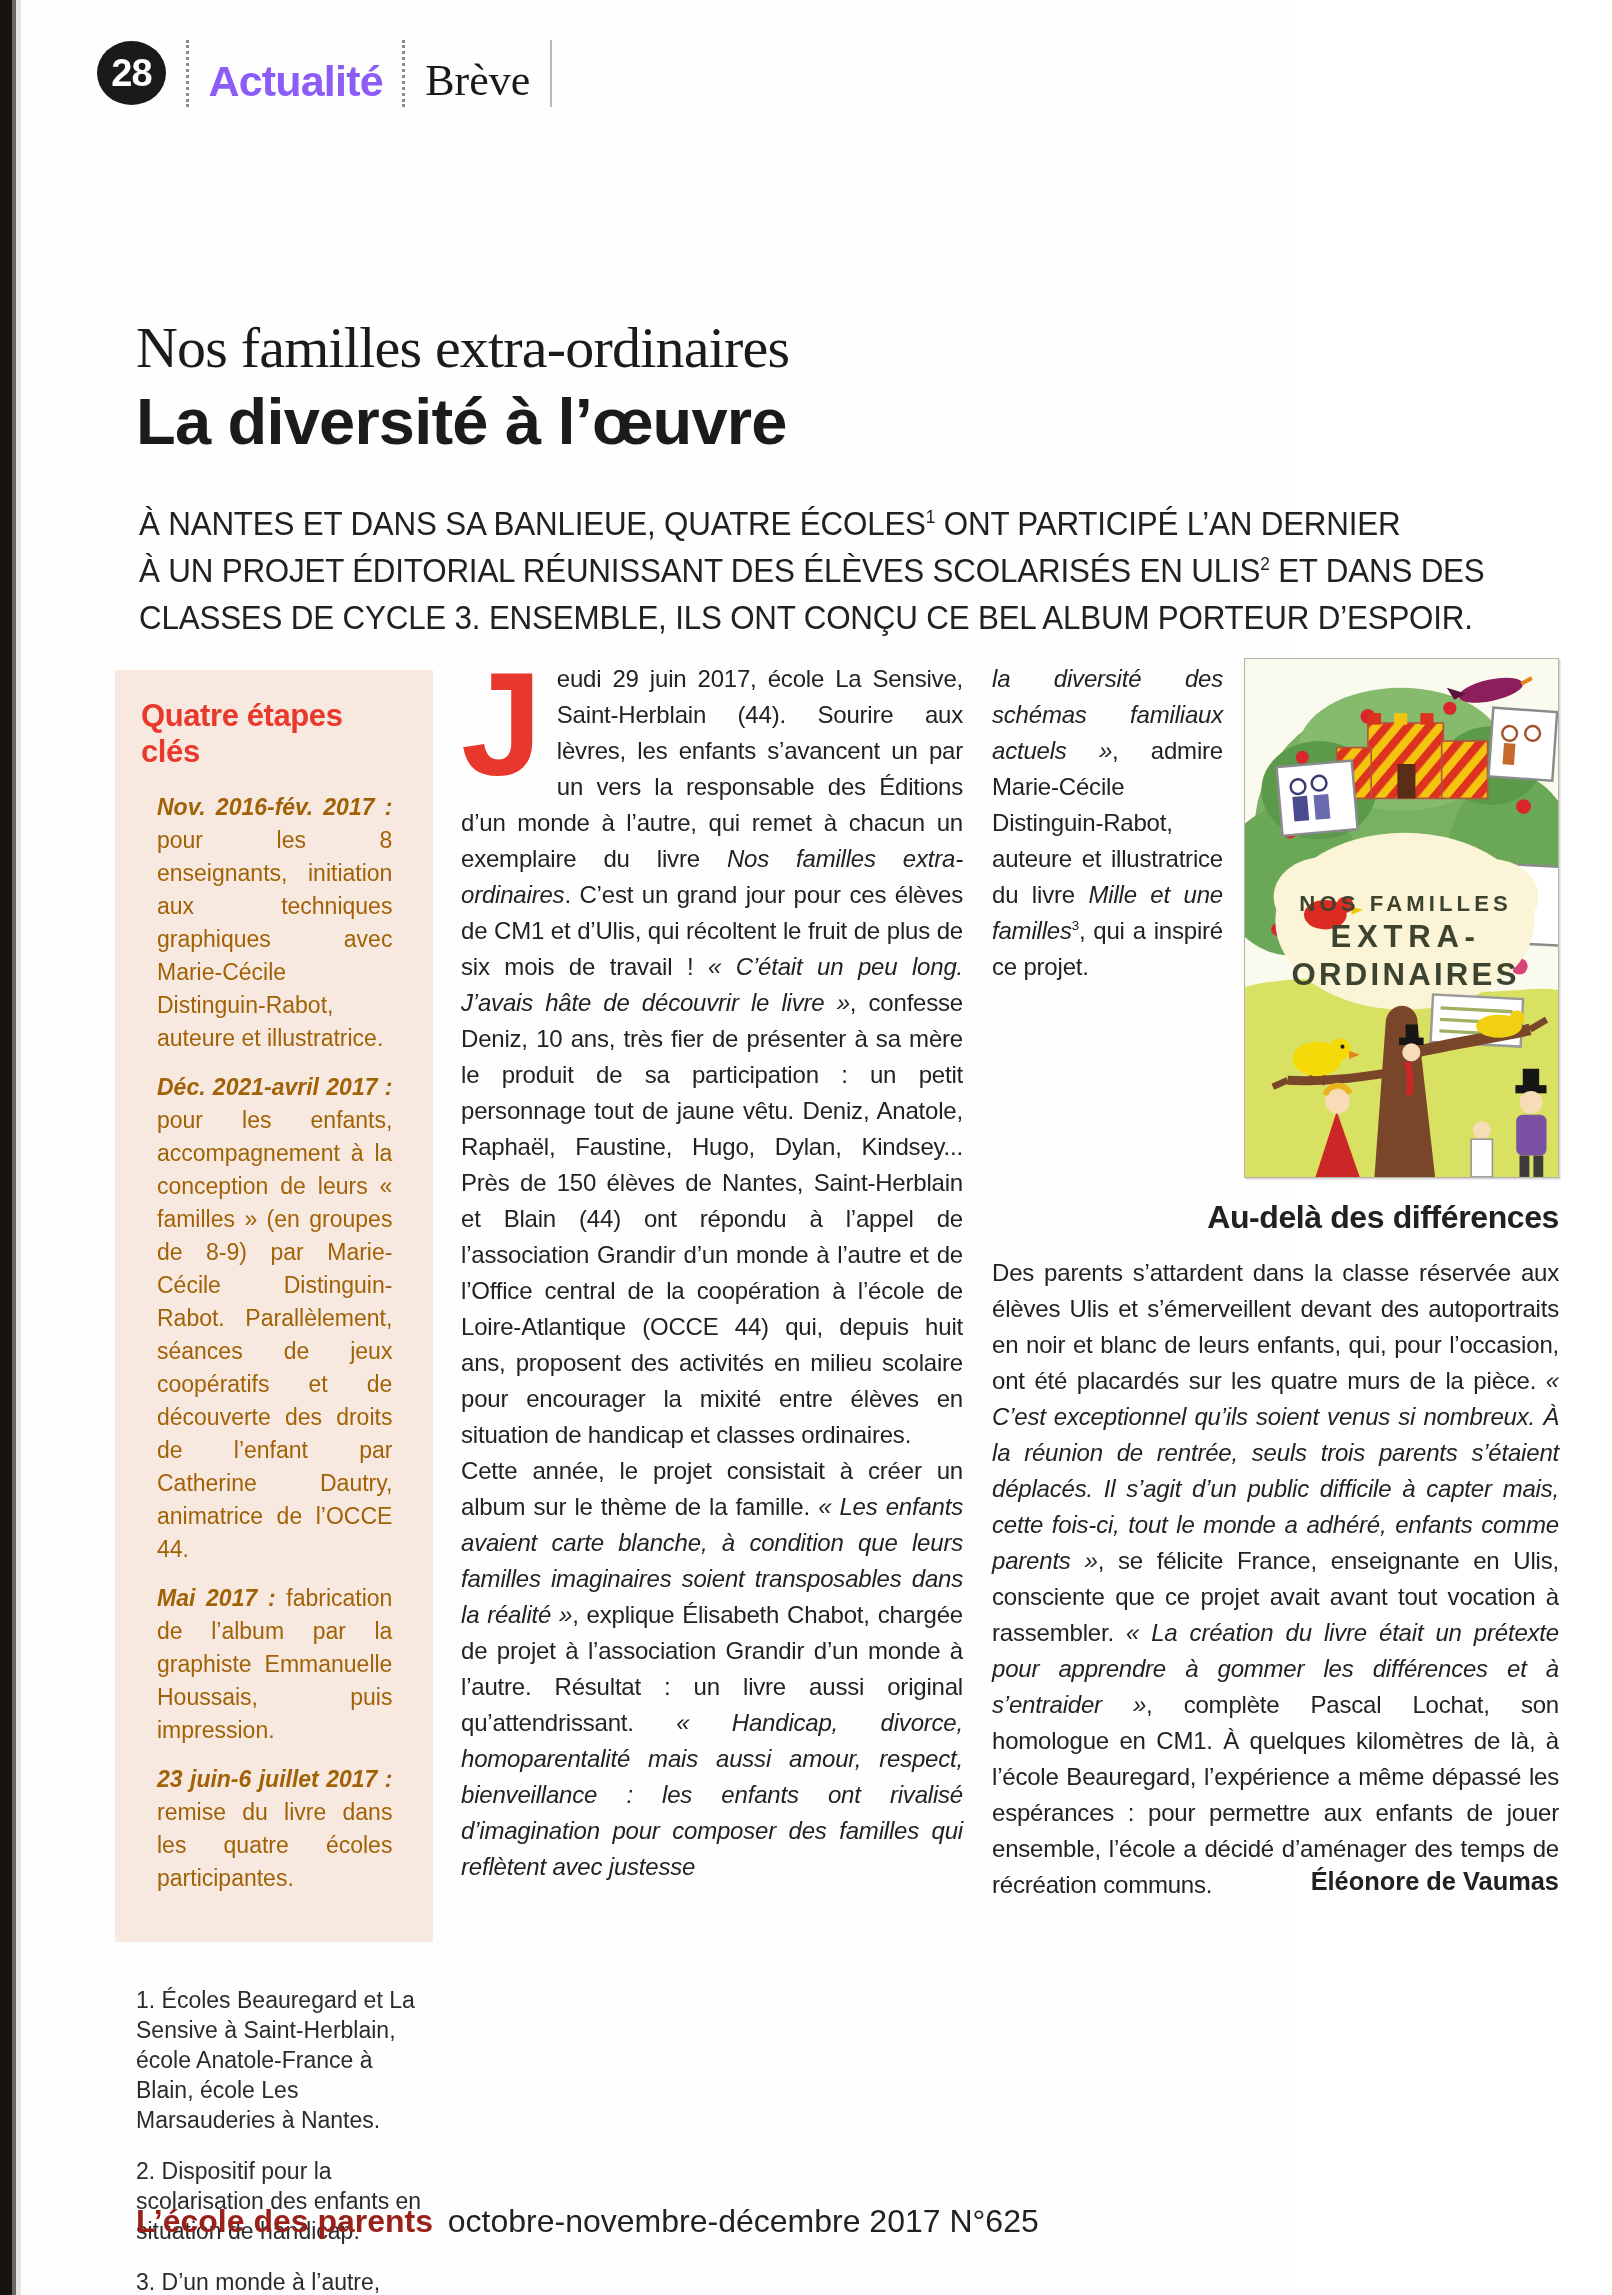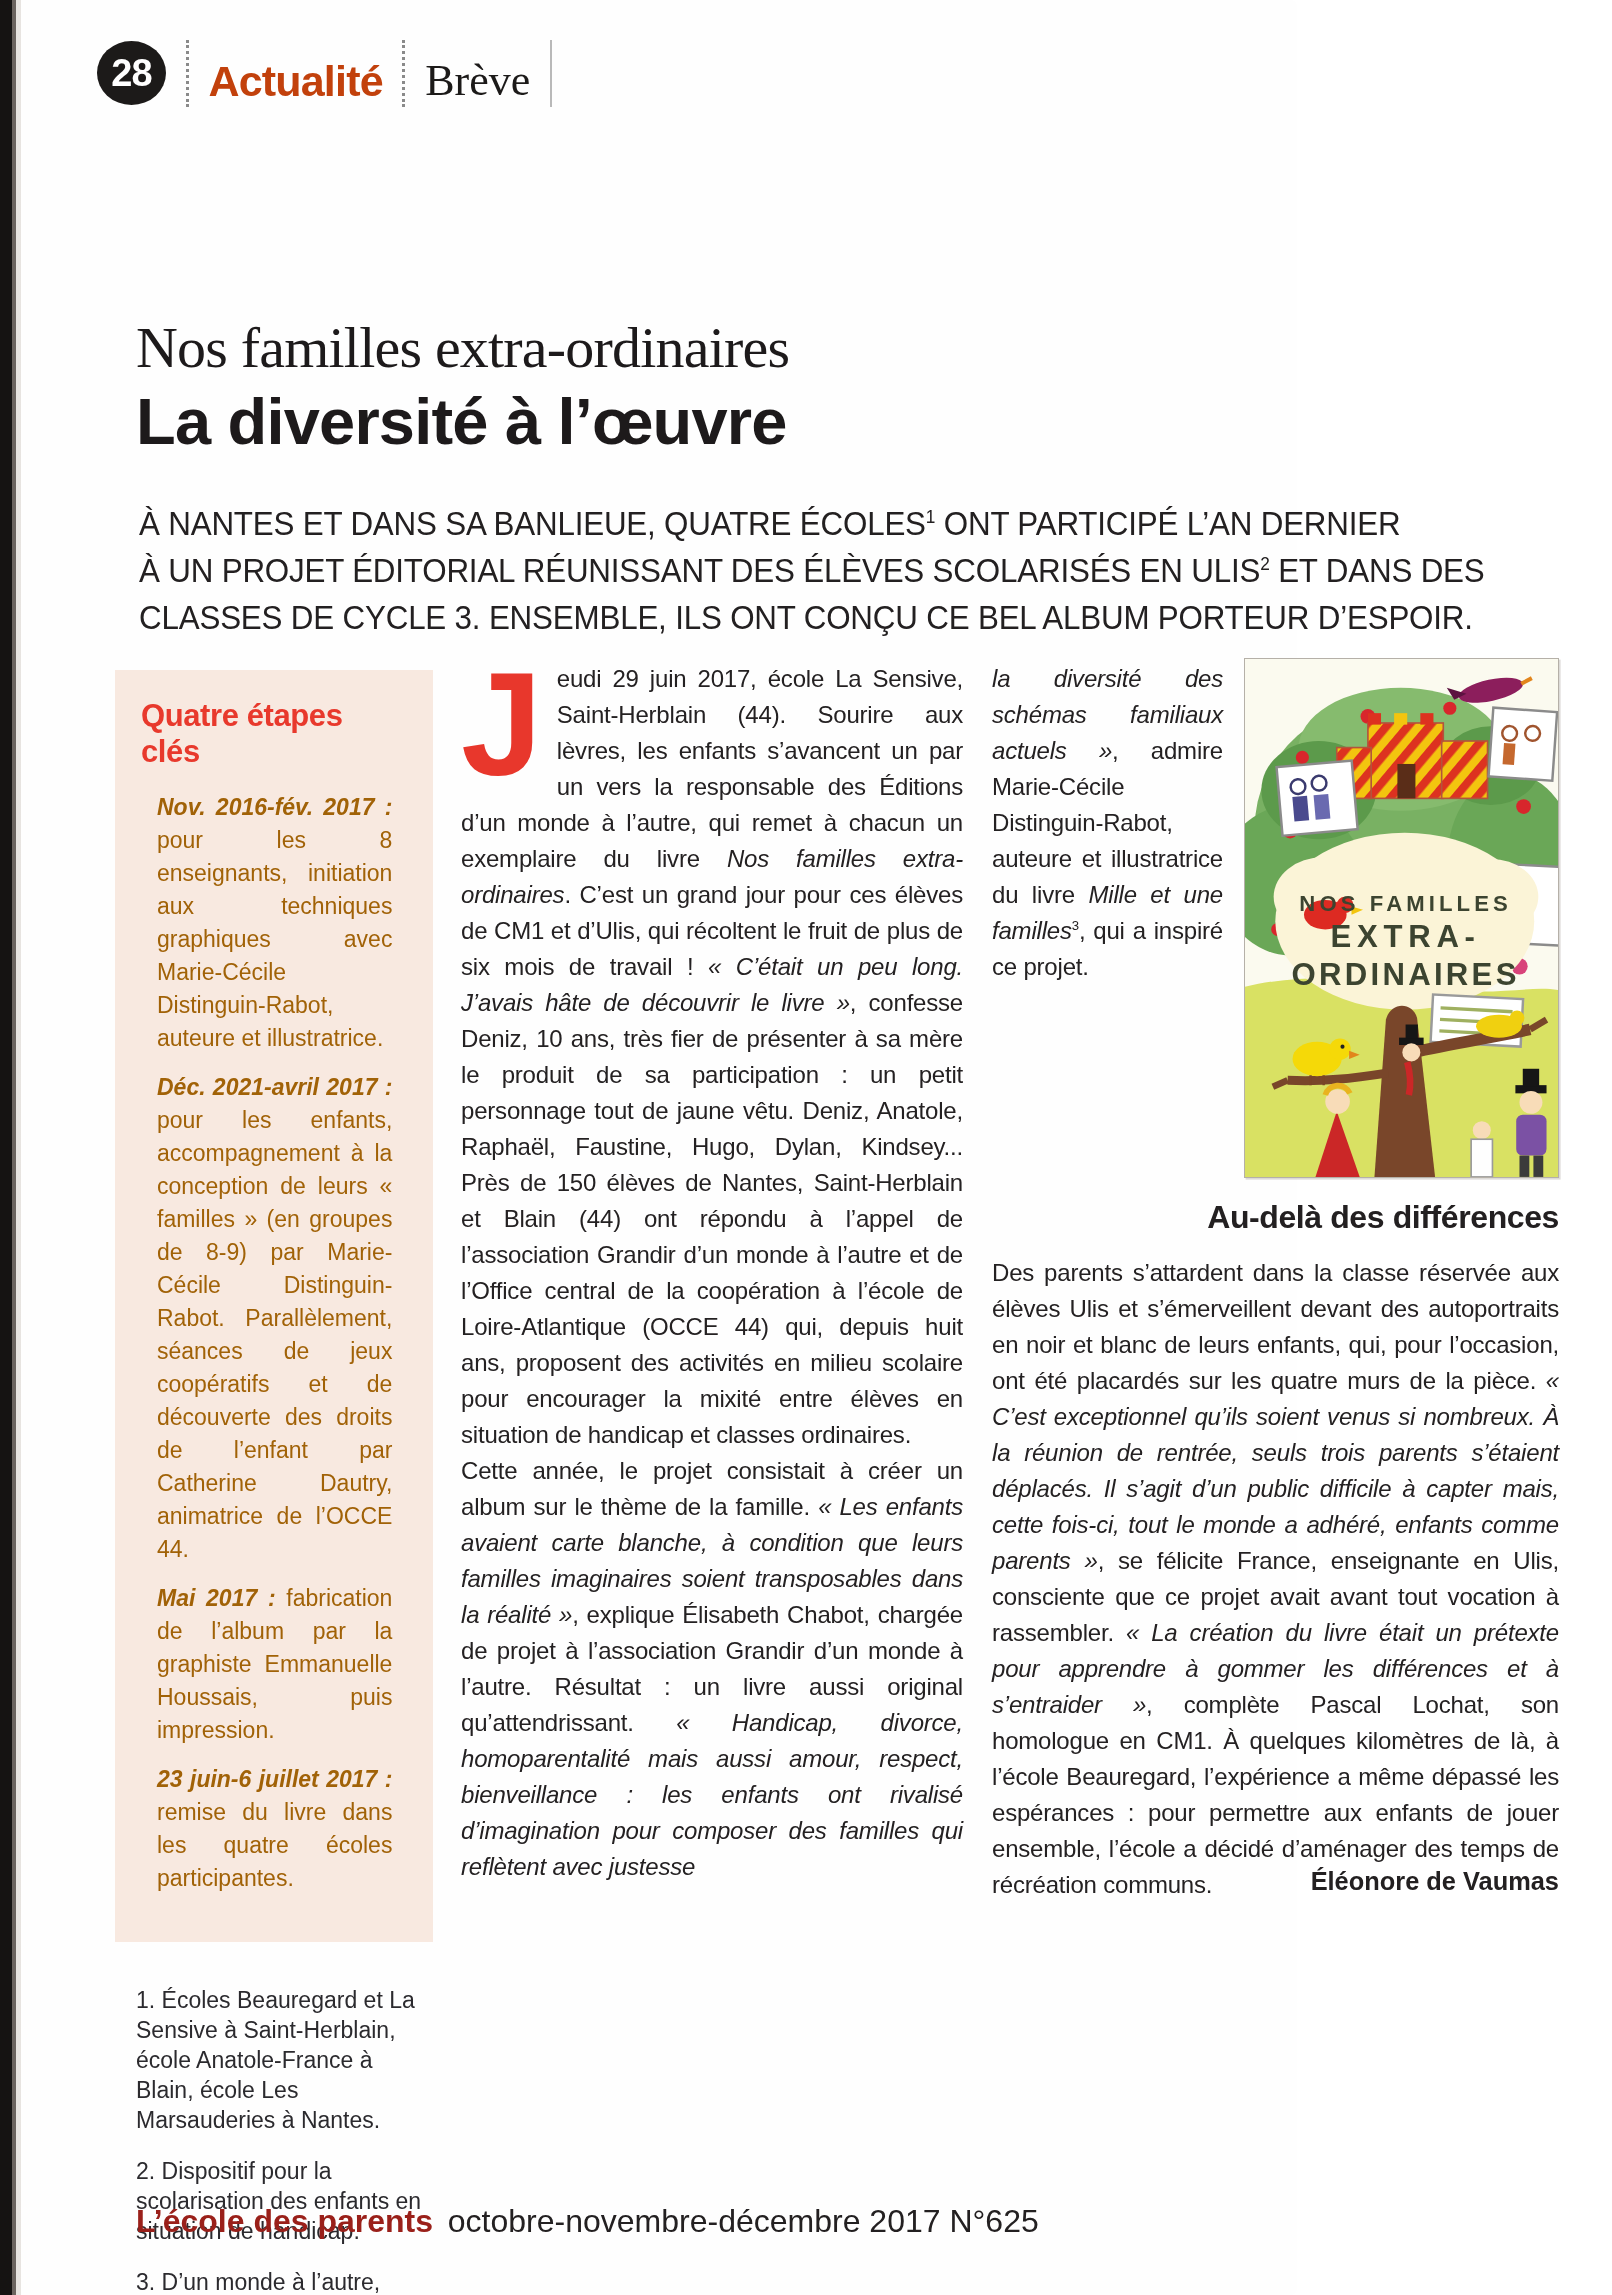--- a/index.html
+++ b/index.html
@@ -9,21 +9,21 @@
   
   .scan-edge{position:absolute;left:0;top:0;width:24.6px;height:2295px;
     background:linear-gradient(to right,#151312 0 11.5px,#6b645f 11.5px 16.4px,rgba(190,180,170,.35) 16.4px 21px,transparent 21px);}
 
   
   .header{position:absolute;left:97px;top:38px;display:flex;align-items:center;height:70px;}
   .page-badge{width:69px;height:64px;background:#1c1a19;border-radius:50%;display:flex;align-items:center;justify-content:center;
     color:#fff;font-size:38px;font-weight:bold;letter-spacing:-0.8px;}
   .hdr-divider{width:0;height:67px;border-left:3.3px dotted #8a8a8a;margin:0 19.7px;}
   .hdr-divider.light{border-left:2.5px solid #b9b9b9;}
-  .section-label{color:#c2410c;font-size:43px;font-weight:bold;letter-spacing:-0.8px;padding-top:16.4px;}
+  .section-label{color:#8b5cf6;font-size:43px;font-weight:bold;letter-spacing:-0.8px;padding-top:16.4px;}
   .rubric-label{font-family:"Liberation Serif",serif;font-size:44px;color:#1c1a19;padding-top:14.8px;letter-spacing:0;}
 
   
   .title-block{position:absolute;left:136px;top:316px;width:1393px;}
   .title-kicker{font-family:"Liberation Serif",serif;font-size:58px;font-weight:400;color:#1d1a1b;letter-spacing:-0.8px;line-height:64px;}
   .title-main{font-size:65px;font-weight:bold;color:#1d1a1b;letter-spacing:-0.8px;line-height:70px;margin-top:6.6px;}
 
   .standfirst{position:absolute;left:139px;top:500px;width:1393px;font-size:33px;line-height:47px;color:#232021;letter-spacing:-0.2px;}
   .standfirst .sf-line{white-space:nowrap;transform:scaleX(0.95);transform-origin:left top;}
   .standfirst sup{font-size:55%;line-height:0;}

